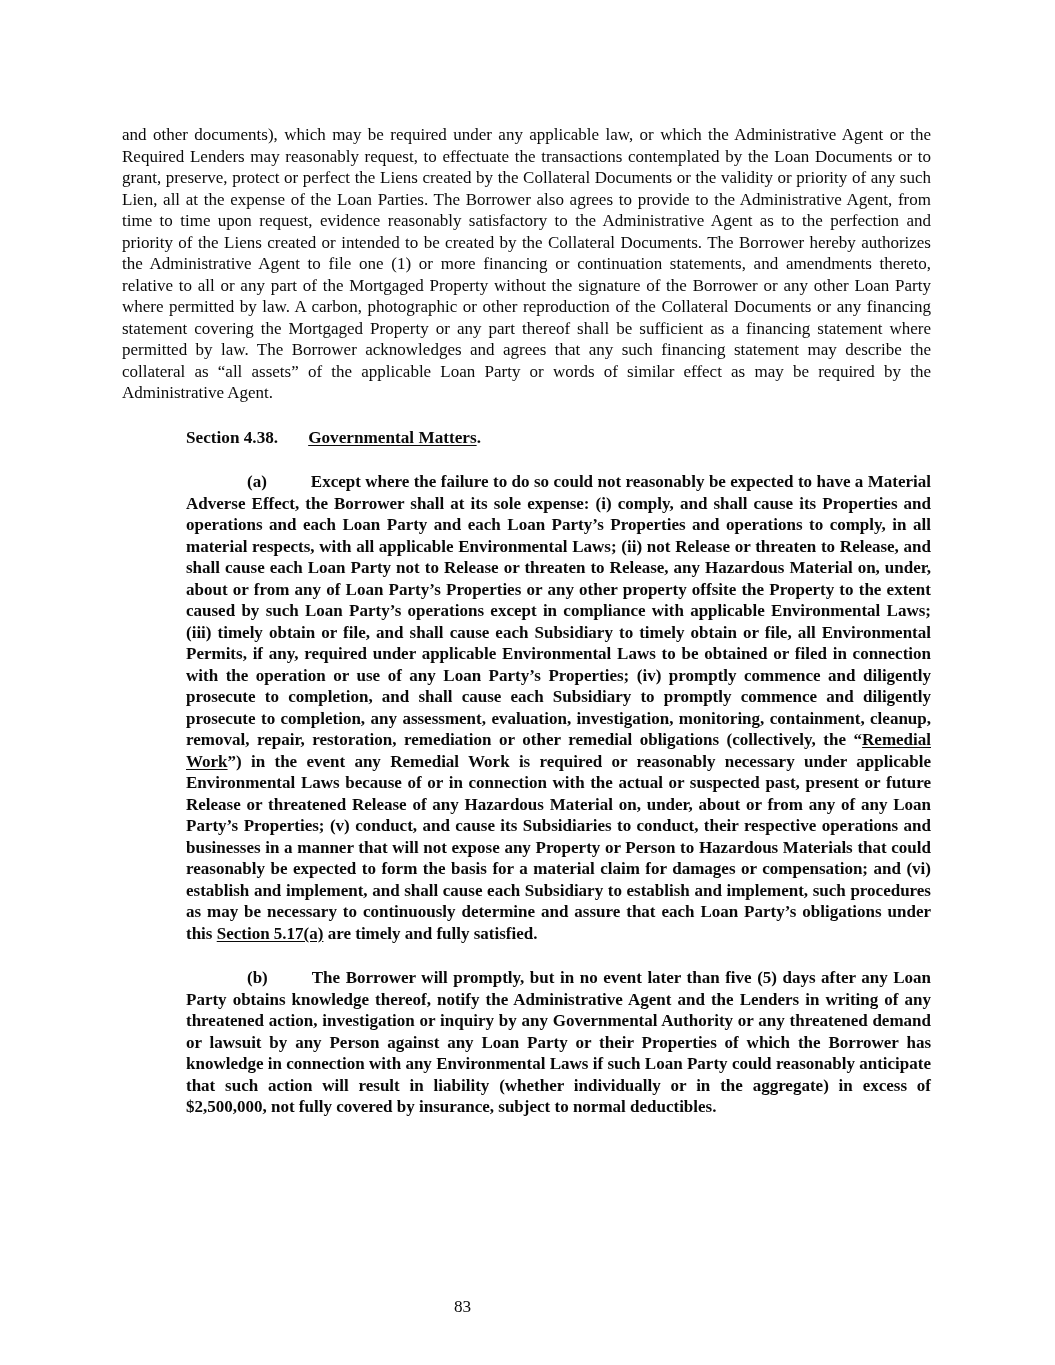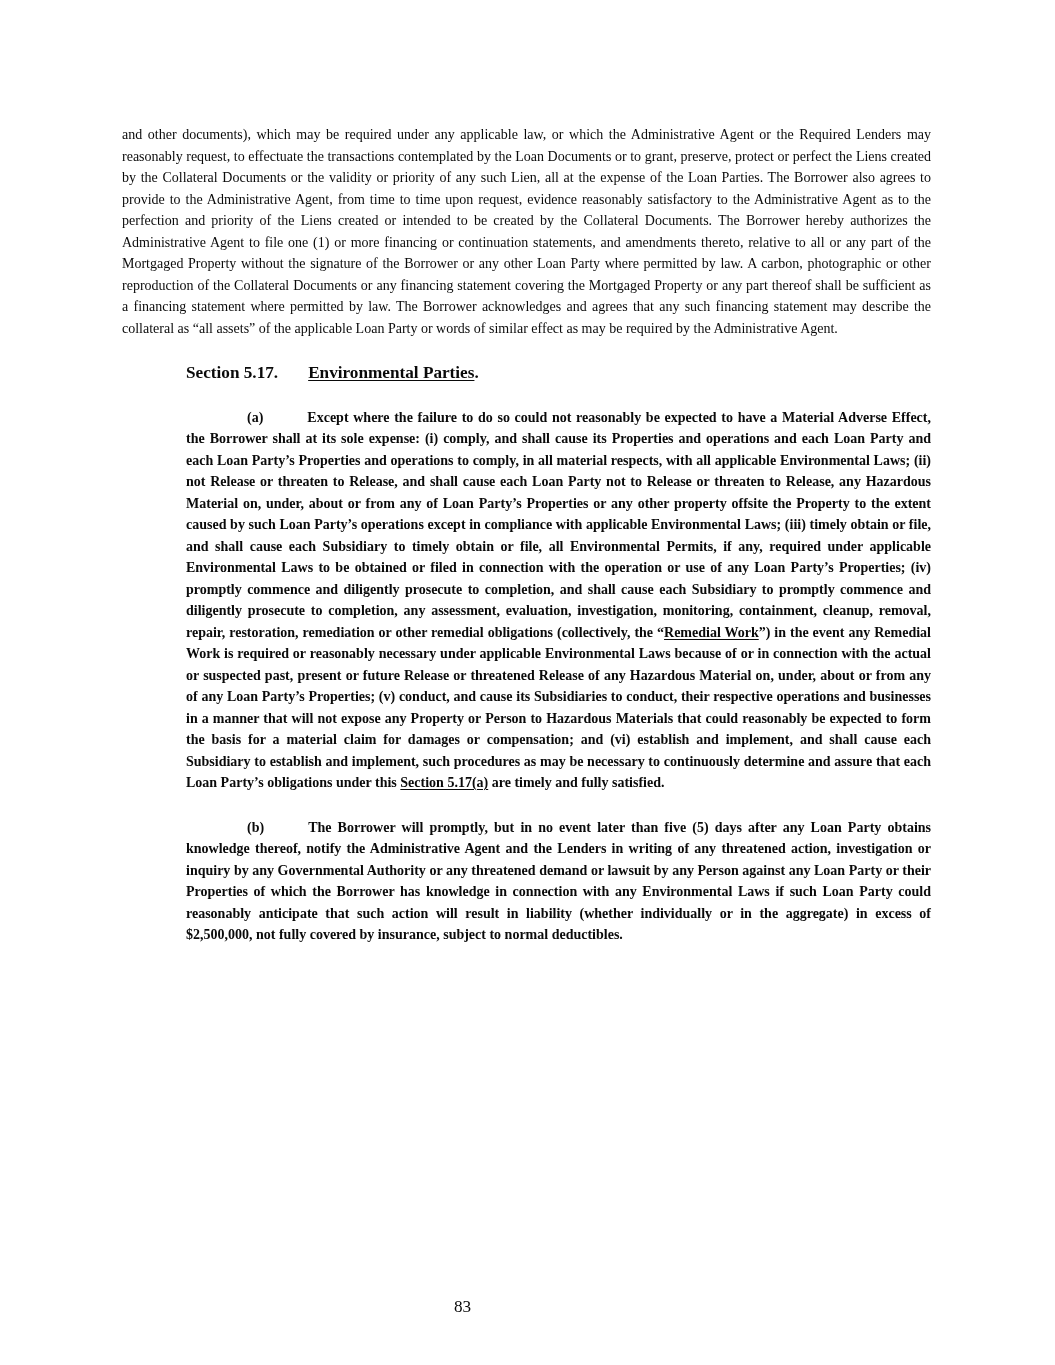--- a/index.html
+++ b/index.html
@@ -12,21 +12,21 @@
     font-family: "Liberation Serif", "DejaVu Serif", serif;
     overflow: hidden;
   }
   .doc {
     position: absolute;
     left: 122px;
     top: 124px;
     width: 809px;
   }
   .para {
-    font-size: 14px;
+    font-size: 17px;
     line-height: 21.5px;
     text-align: justify;
     text-justify: inter-word;
     margin: 0 0 23px 0;
     hyphens: none;
     -webkit-hyphens: none;
   }
   .sub { margin-left: 64px; }
   .first-indent { text-indent: 61px; font-weight: bold; }
   .heading {
@@ -50,18 +50,18 @@
     font-size: 17.2px;
     line-height: 21.5px;
   }
 </style>
 </head>
 <body>
 
 <div class="page">
   <div class="doc">
       <p class="para"><span class="">and other documents), which may be required under any applicable law, or which the Administrative Agent or the Required Lenders may reasonably request, to effectuate the transactions contemplated by the Loan Documents or to grant, preserve, protect or perfect the Liens created by the Collateral Documents or the validity or priority of any such Lien, all at the expense of the Loan Parties.  The Borrower also agrees to provide to the Administrative Agent, from time to time upon request, evidence reasonably satisfactory to the Administrative Agent as to the perfection and priority of the Liens created or intended to be created by the Collateral Documents.  The Borrower hereby authorizes the Administrative Agent to file one (1) or more financing or continuation statements, and amendments thereto, relative to all or any part of the Mortgaged Property without the signature of the Borrower or any other Loan Party where permitted by law.  A carbon, photographic or other reproduction of the Collateral Documents or any financing statement covering the Mortgaged Property or any part thereof shall be sufficient as a financing statement where permitted by law.  The Borrower acknowledges and agrees that any such financing statement may describe the collateral as “all assets” of the applicable Loan Party or words of similar effect as may be required by the Administrative Agent.</span></p>
-      <p class="heading"><span class="b ">Section 5.17.</span><span class="tab tab-heading"></span><span class="b u">Environmental Parties</span><span class="b ">.</span></p>
+      <p class="heading"><span class="b ">Section 4.38.</span><span class="tab tab-heading"></span><span class="b u">Governmental Matters</span><span class="b ">.</span></p>
       <p class="para sub first-indent"><span class="">(a)</span><span class="tab tab-para"></span><span class="">Except where the failure to do so could not reasonably be expected to have a Material Adverse Effect, the Borrower shall at its sole expense:  (i) comply, and shall cause its Properties and operations and each Loan Party and each Loan Party’s Properties and operations to comply, in all material respects, with all applicable Environmental Laws; (ii) not Release or threaten to Release, and shall cause each Loan Party not to Release or threaten to Release, any Hazardous Material on, under, about or from any of Loan Party’s Properties or any other property offsite the Property to the extent caused by such Loan Party’s operations except in compliance with applicable Environmental Laws; (iii) timely obtain or file, and shall cause each Subsidiary to timely obtain or file, all Environmental Permits, if any, required under applicable Environmental Laws to be obtained or filed in connection with the operation or use of any Loan Party’s Properties; (iv) promptly commence and diligently prosecute to completion, and shall cause each Subsidiary to promptly commence and diligently prosecute to completion, any assessment, evaluation, investigation, monitoring, containment, cleanup, removal, repair, restoration, remediation or other remedial obligations (collectively, the “</span><span class="u">Remedial Work</span><span class="">”) in the event any Remedial Work is required or reasonably necessary under applicable Environmental Laws because of or in connection with the actual or suspected past, present or future Release or threatened Release of any Hazardous Material on, under, about or from any of any Loan Party’s Properties; (v) conduct, and cause its Subsidiaries to conduct, their respective operations and businesses in a manner that will not expose any Property or Person to Hazardous Materials that could reasonably be expected to form the basis for a material claim for damages or compensation; and (vi) establish and implement, and shall cause each Subsidiary to establish and implement, such procedures as may be necessary to continuously determine and assure that each Loan Party’s obligations under this </span><span class="u">Section 5.17(a)</span><span class=""> are timely and fully satisfied.</span></p>
       <p class="para sub first-indent"><span class="">(b)</span><span class="tab tab-para"></span><span class="">The Borrower will promptly, but in no event later than five (5) days after any Loan Party obtains knowledge thereof, notify the Administrative Agent and the Lenders in writing of any threatened action, investigation or inquiry by any Governmental Authority or any threatened demand or lawsuit by any Person against any Loan Party or their Properties of which the Borrower has knowledge in connection with any Environmental Laws if such Loan Party could reasonably anticipate that such action will result in liability (whether individually or in the aggregate) in excess of $2,500,000, not fully covered by insurance, subject to normal deductibles.</span></p>
     </div>
   <div class="page-num">83</div>
 </div>
 
 </body></html>

